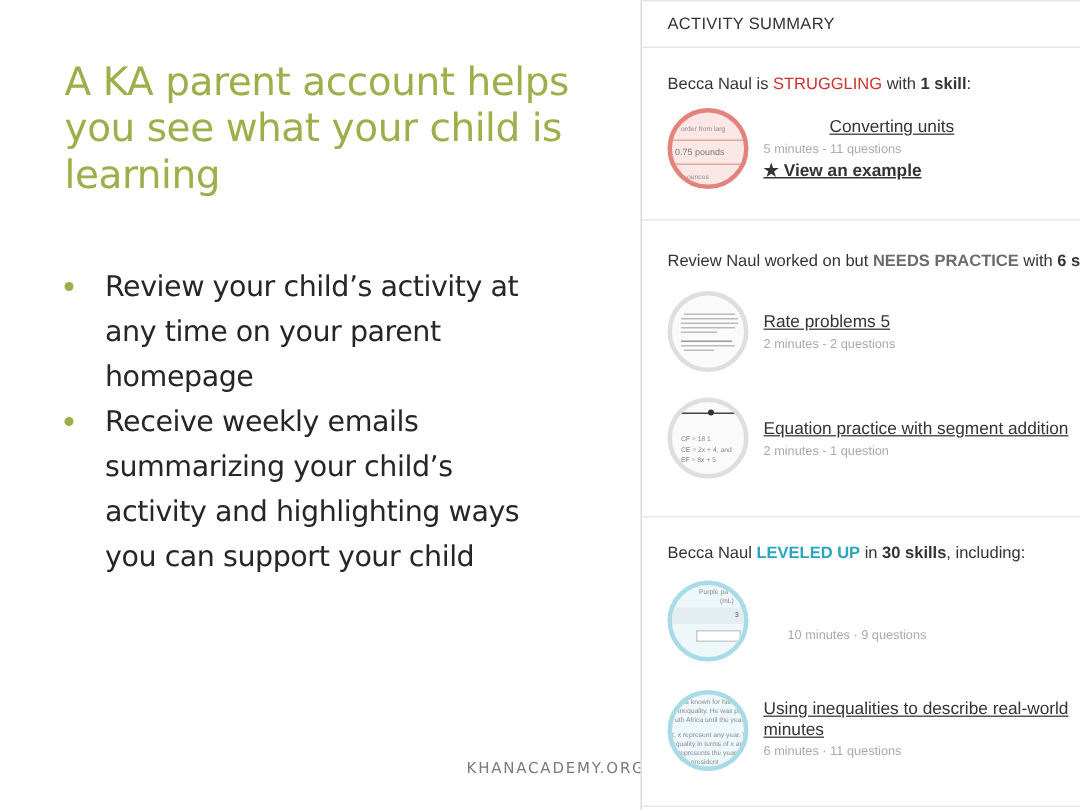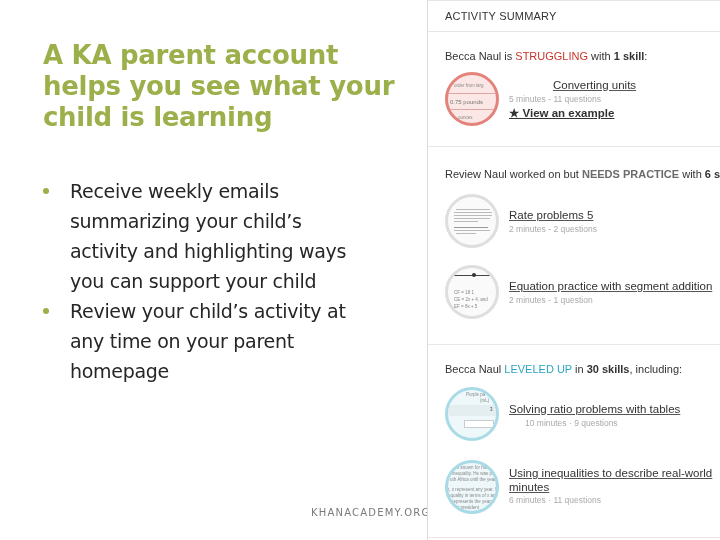--- a/index.html
+++ b/index.html
@@ -3,21 +3,21 @@
   <meta charset="utf-8">
   <style>
     * { box-sizing: border-box; margin: 0; padding: 0; }
     html, body { width: 720px; height: 540px; overflow: hidden; background: #ffffff; }
     body { position: relative; font-family: "Liberation Sans", sans-serif; }
 
     
     .slide-title {
       position: absolute; left: 43px; top: 40px; width: 360px;
       color: #9bb04a; font-family: "DejaVu Sans", sans-serif;
-      font-size: 26px; line-height: 31px; font-weight: bold; letter-spacing: -0.3px;
+      font-size: 26px; line-height: 31px; font-weight: normal; letter-spacing: -0.3px;
     }
     .bullets { position: absolute; left: 43px; top: 176px; width: 320px; list-style: none; }
     .bullets li {
       position: relative; padding-left: 27px; color: #262626;
       font-family: "DejaVu Sans", sans-serif; font-size: 19px; line-height: 30px;
       margin-bottom: 0px; letter-spacing: -0.3px;
     }
     .bullets li .dot {
       position: absolute; left: 0px; top: 12px; width: 6px; height: 6px;
       border-radius: 50%; background: #9bb04a;
@@ -38,21 +38,21 @@
       padding-left: 17px; padding-top: 9px;
       font-size: 11px; color: #333; letter-spacing: 0.2px;
     }
     .section-divider { position: absolute; left: 0; width: 300px; height: 1px; background: #e8e8e8; }
     .section-heading {
       position: absolute; left: 17px; font-size: 11px; color: #333; white-space: nowrap;
     }
     .section-heading b { font-weight: bold; }
     .status-struggling { color: #c9342c; font-weight: normal; }
     .status-practice { color: #6b6b6b; font-weight: bold; }
-    .status-leveled { color: #2aa5c0; font-weight: normal; }
+    .status-leveled { color: #2aa5c0; font-weight: bold; }
 
     .skill { position: absolute; left: 17px; width: 290px; height: 60px; }
     .thumb {
       position: absolute; left: 0; top: 0; width: 54px; height: 54px; border-radius: 50%;
       overflow: hidden; background: #fff;
     }
     .thumb.red { border: 3px solid #e3837b; background: #fbe8e6; }
     .thumb.gray { border: 3px solid #dedede; background: #fafafa; }
     .thumb.blue { border: 3px solid #a8dbe6; background: #eef8fa; }
     .thumb .tx { position: absolute; font-size: 4.5px; color: #888; line-height: 6px; white-space: nowrap; }
@@ -69,25 +69,25 @@
     }
   </style>
 </head>
 <body>
 
 <h1 class="slide-title">A KA parent account helps you see what your child is learning</h1>
 
 <ul class="bullets">
   <li>
     <span class="dot"></span>
-    <span>Receive weekly emails summarizing your child’s activity and highlighting ways you can support your child</span>
+    <span>Review your child’s activity at any time on your parent homepage</span>
   </li>
   <li>
     <span class="dot"></span>
-    <span>Review your child’s activity at any time on your parent homepage</span>
+    <span>Receive weekly emails summarizing your child’s activity and highlighting ways you can support your child</span>
   </li>
 </ul>
 
 <div class="footer-url">KHANACADEMY.ORG</div>
 
 <div class="panel">
   <div class="panel-header">ACTIVITY SUMMARY</div>
 
   <div class="section-heading" style="top:50px;">
     <span>Becca Naul is </span><span class="status-struggling">STRUGGLING</span><span> with </span><b>1 skill</b><span>:</span>
@@ -146,21 +146,20 @@
   </div>
 
   <div class="skill" style="top:387px;">
     <div class="thumb blue">
       <span class="tx" style="left:18px;top:2px;">Purple pa</span>
       <span class="tx" style="left:32px;top:8px;">(mL)</span>
       <div style="position:absolute;left:0;top:15px;width:50px;height:11px;background:#e4eef0;"></div>
       <span class="tx" style="left:42px;top:17px;color:#444;">3</span>
       <div style="position:absolute;left:16px;top:30px;width:30px;height:8px;border:1px solid #ccc;background:#fff;"></div>
     </div>
-    <div class="skill-name" style="top:16px;">Solving ratio problems with tables</div>
     <div class="skill-meta" style="top:31px;margin-left:16px;">10 minutes · 9 questions</div>
   </div>
 
   <div class="skill" style="top:460px;">
     <div class="thumb blue">
       <span class="tx" style="left:8px;top:2px;">is known for his</span>
       <span class="tx" style="left:4px;top:8px;">inequality. He was pr</span>
       <span class="tx" style="left:2px;top:14px;">uth Africa until the year</span>
       <span class="tx" style="left:0px;top:24px;">t, x represent any year. W</span>
       <span class="tx" style="left:0px;top:30px;">equality in terms of x any</span>

